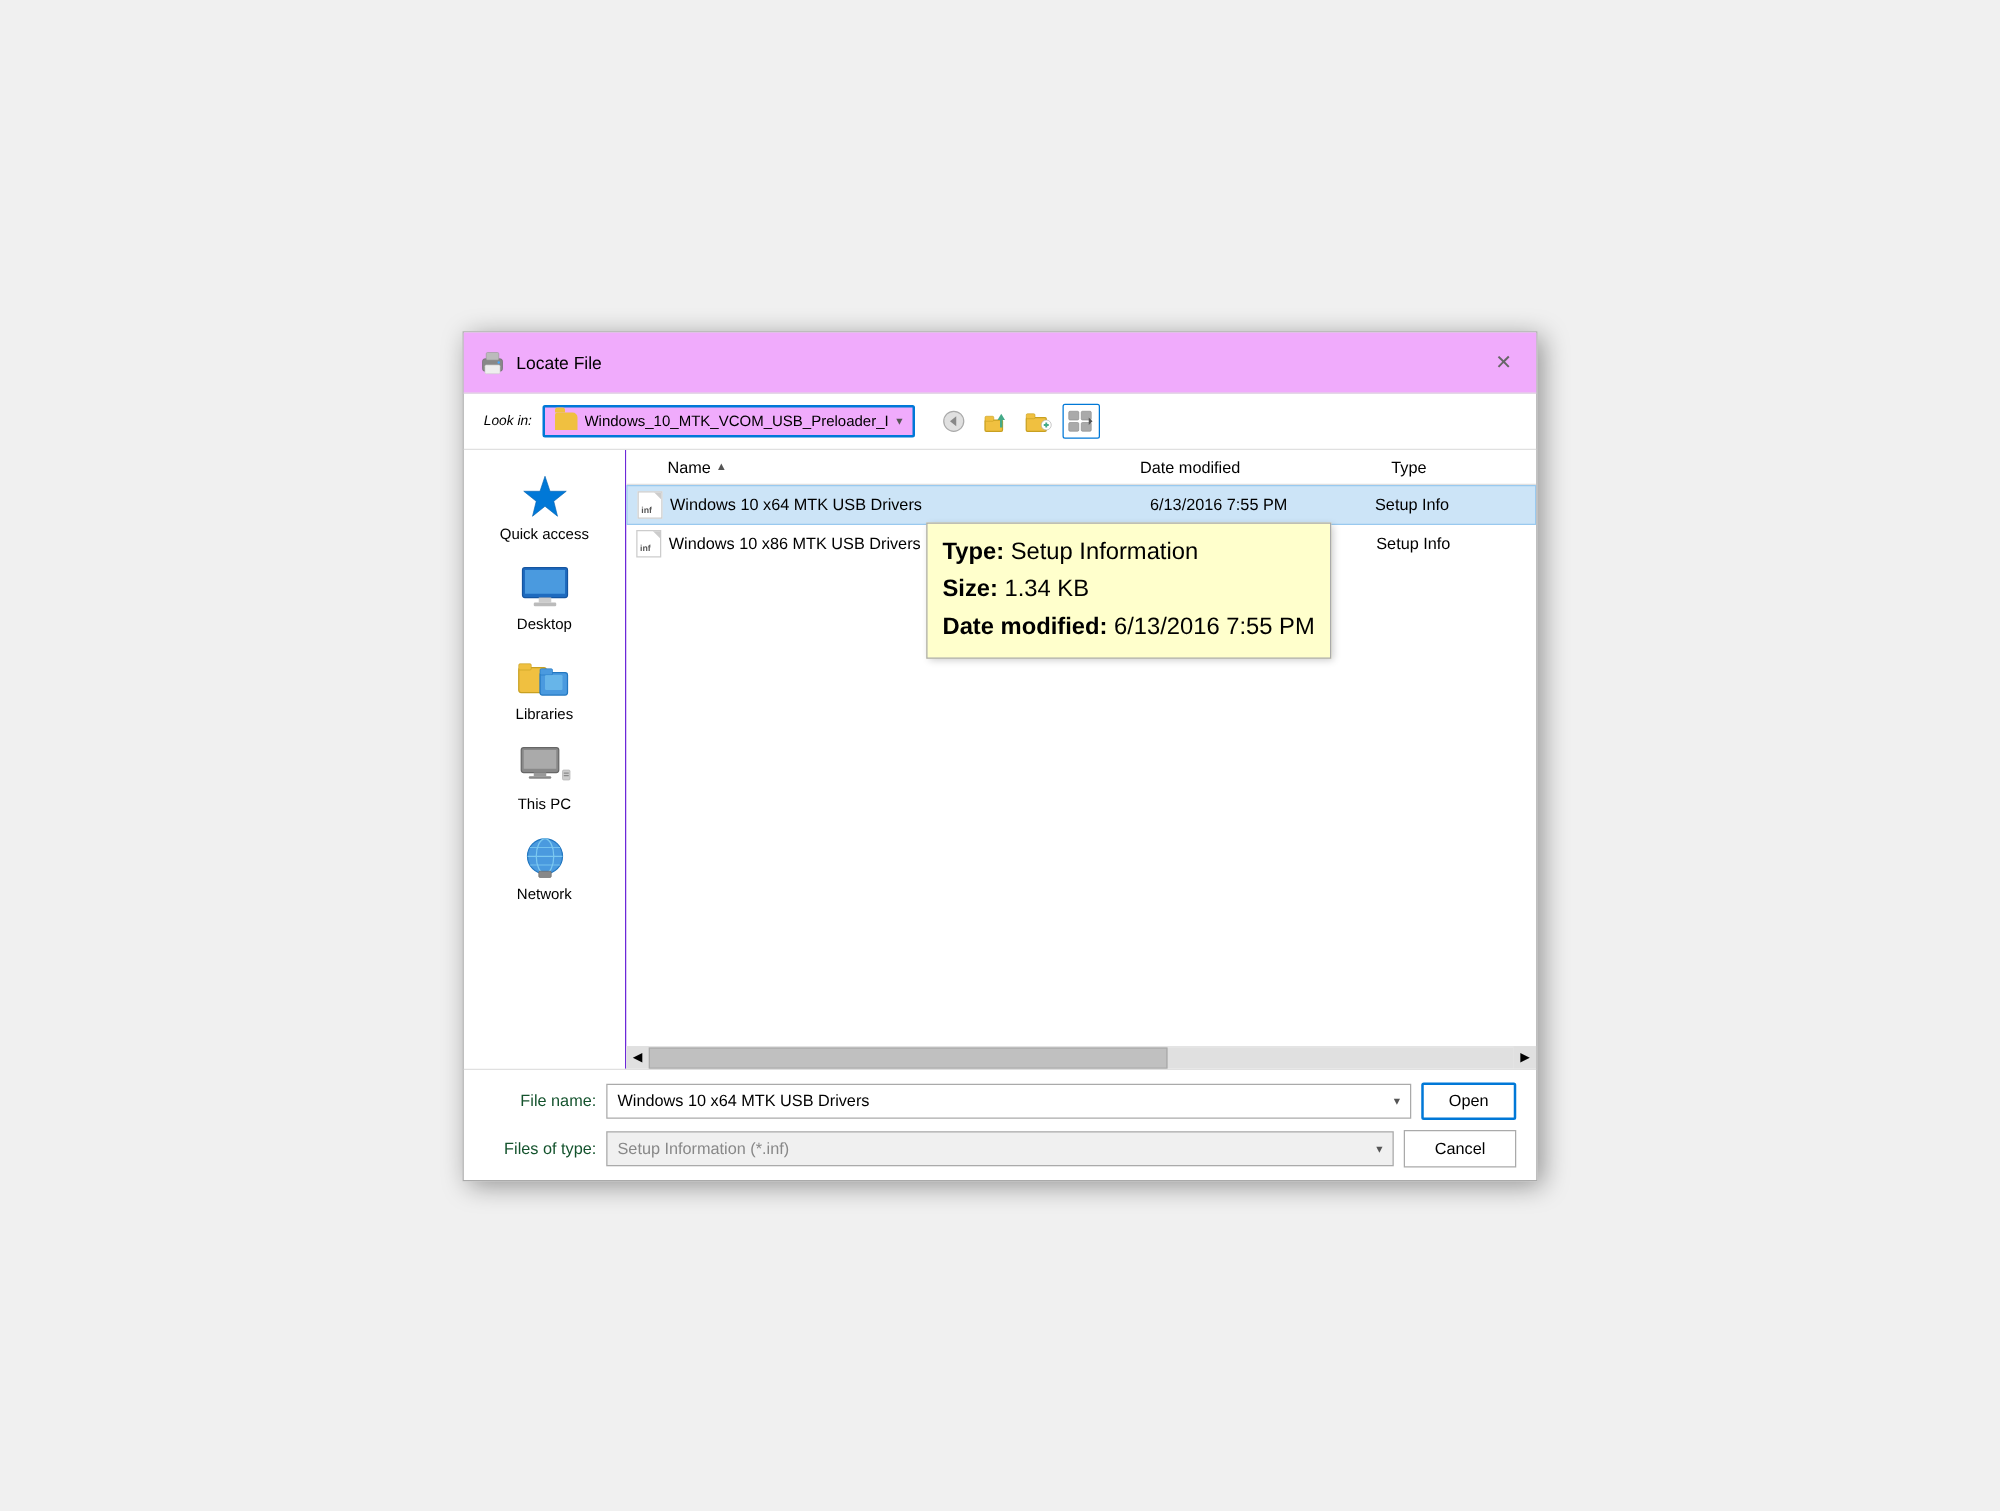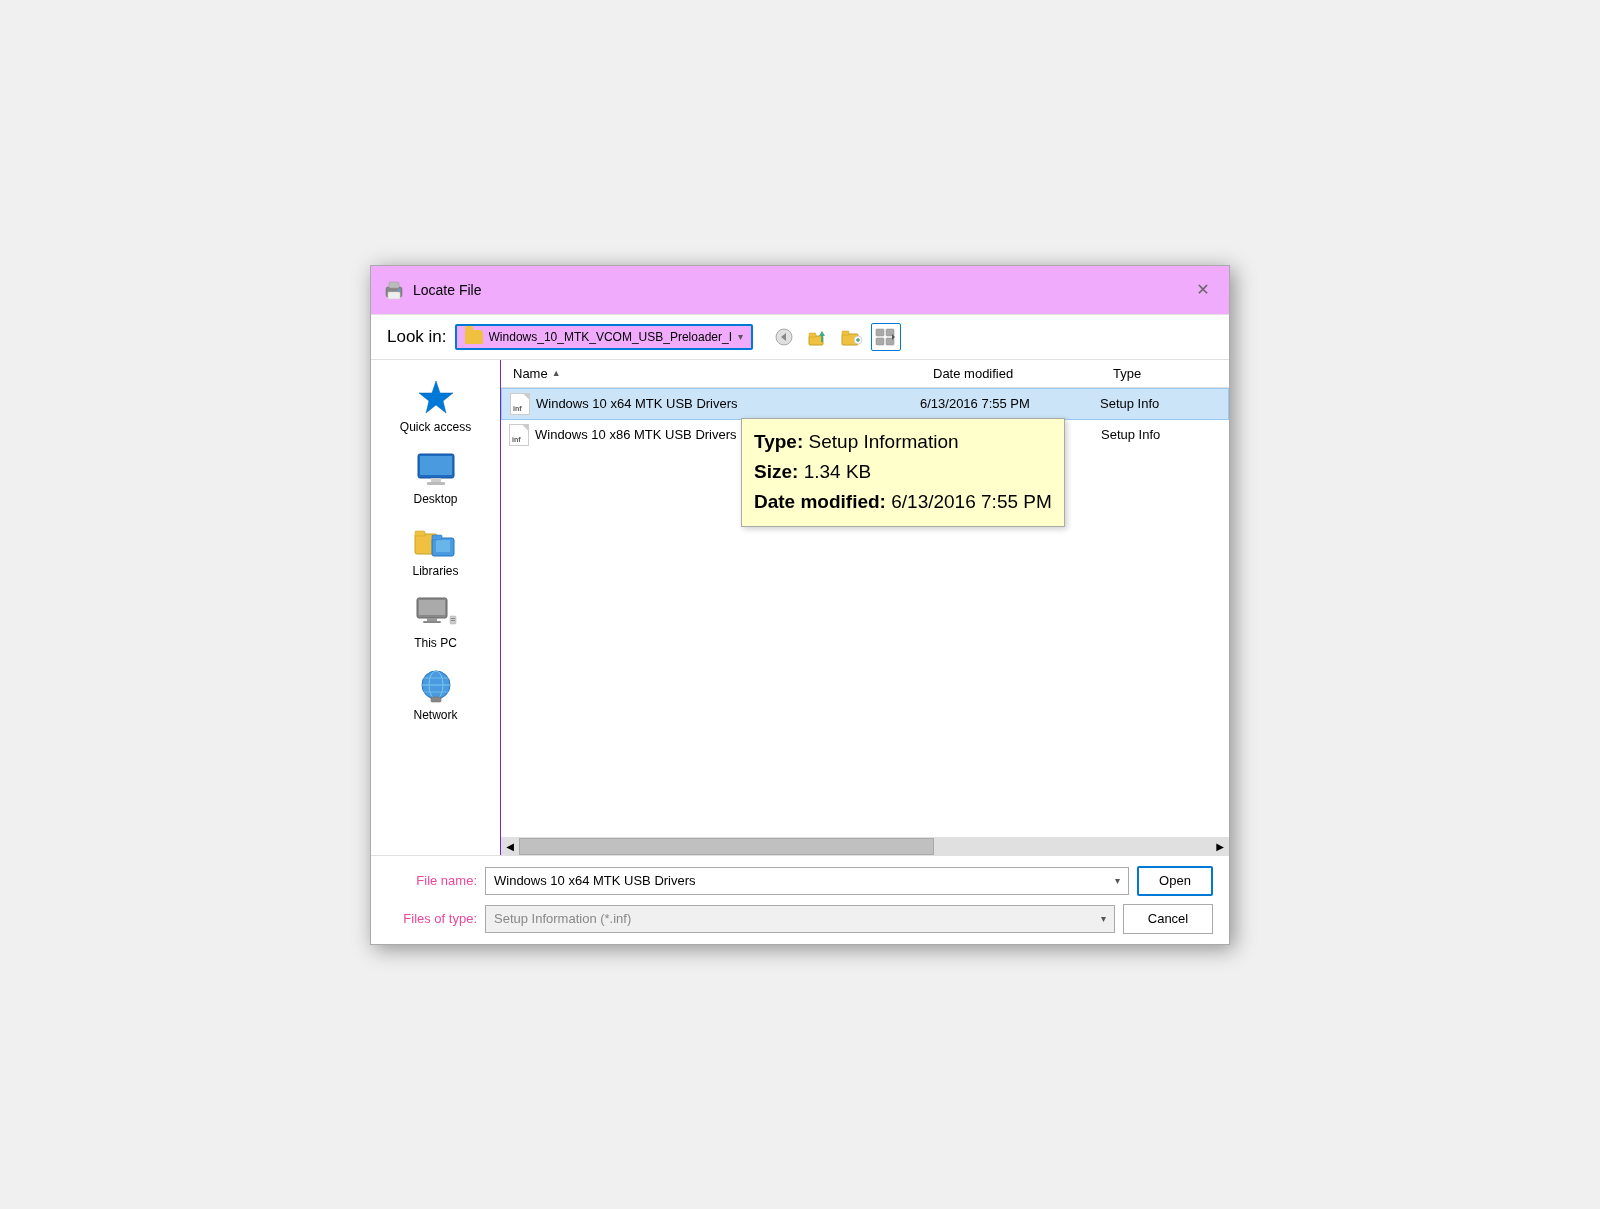--- a/index.html
+++ b/index.html
@@ -54,23 +54,24 @@
     }
 
     .toolbar {
       display: flex;
       align-items: center;
       padding: 8px 16px;
       gap: 8px;
       border-bottom: 1px solid #e0e0e0;
     }
     .look-in-label {
-      font-size: 17px;
+      font-size: 11px;
       color: #000;
       white-space: nowrap;
+      font-style: italic;
     }
     .look-in-dropdown {
       display: flex;
       align-items: center;
       background: #f0abfc;
       border: 2px solid #0078d7;
       border-radius: 2px;
       padding: 4px 8px;
       min-width: 280px;
       cursor: pointer;
@@ -169,20 +170,21 @@
     }
     .col-header {
       padding: 6px 8px;
       font-size: 13px;
       color: #000;
       cursor: pointer;
       display: flex;
       align-items: center;
       gap: 4px;
       user-select: none;
+      margin-left: 21px;
     }
     .col-name { flex: 1; }
     .col-date { width: 180px; }
     .col-type { width: 120px; }
     .sort-arrow { font-size: 9px; color: #555; }
 
     .file-list {
       flex: 1;
       overflow-y: auto;
       position: relative;
@@ -297,21 +299,21 @@
     }
     .bottom-row {
       display: flex;
       align-items: center;
       gap: 8px;
     }
     .bottom-label {
       width: 90px;
       font-size: 13px;
       text-align: right;
-      color: #ec4899;
+      color: #14532d;
     }
     .bottom-input {
       flex: 1;
       height: 28px;
       border: 1px solid #aaa;
       background: #fff;
       padding: 0 8px;
       font-size: 13px;
       display: flex;
       align-items: center;

